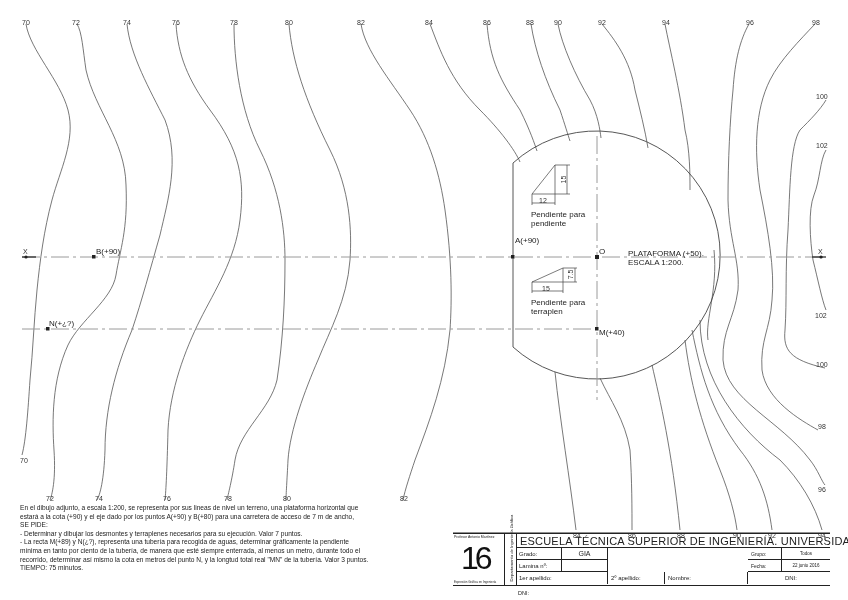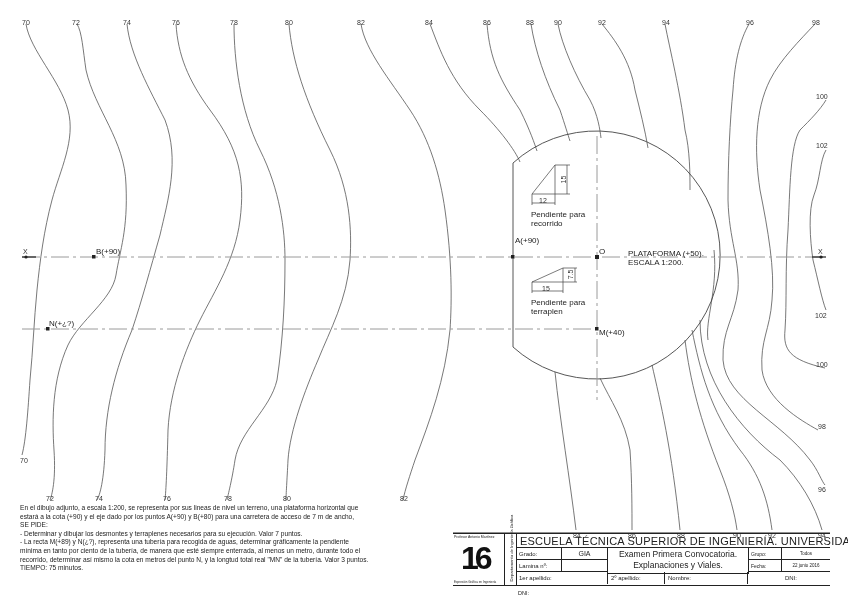--- a/index.html
+++ b/index.html
@@ -7,21 +7,21 @@
     #drawing { position:absolute; left:0; top:0; width:848px; height:600px; }
     .lbl { position:absolute; font-size:7px; color:#333; white-space:nowrap; line-height:1; }
     .pt-label { position:absolute; font-size:8px; color:#222; white-space:nowrap; line-height:1; }
     .note { position:absolute; font-size:8px; color:#222; white-space:nowrap; line-height:1.15; }
     .statement { position:absolute; left:20px; top:504px; width:420px; font-size:6.6px; line-height:8.6px; color:#222; }
     .statement div { white-space:nowrap; }
     
     .tb { position:absolute; left:453px; top:533px; width:377px; height:51px; border-top:1.5px solid #222; border-bottom:1.5px solid #222; }
     .tb-logo { position:absolute; left:0; top:0; width:51px; height:51px; border-right:1px solid #222; }
     .tb-logo .lname { position:absolute; left:1px; top:1px; font-size:3.5px; white-space:nowrap; }
-    .tb-logo .big { position:absolute; left:8px; top:6px; font-size:32px; font-weight:bold; letter-spacing:-4px; font-family:"Liberation Sans", sans-serif; color:#111; }
+    .tb-logo .big { position:absolute; left:8px; top:6px; font-size:32px; font-weight:normal; letter-spacing:-4px; font-family:"Liberation Sans", sans-serif; color:#111; }
     .tb-logo .lfoot { position:absolute; left:1px; bottom:1px; font-size:3px; white-space:nowrap; }
     .tb-dept { position:absolute; left:51px; top:0; width:12px; height:51px; border-right:1px solid #222; }
     .tb-dept span { position:absolute; left:-18px; top:20px; transform:rotate(-90deg); font-size:4.2px; white-space:nowrap; width:50px; text-align:center; line-height:5px; }
     .tb-title { position:absolute; left:63px; top:0; width:314px; height:14px; font-size:11px; letter-spacing:0.2px; line-height:14px; padding-left:4px; box-sizing:border-box; border-bottom:1px solid #222; white-space:nowrap; }
     .cell { position:absolute; font-size:6px; line-height:12px; padding-left:3px; box-sizing:border-box; white-space:nowrap; }
     .b-r { border-right:1px solid #222; }
     .b-b { border-bottom:1px solid #222; }
     .exam { position:absolute; left:155px; top:14px; width:140px; height:24px; font-size:8.5px; text-align:center; line-height:11px; padding-top:1px; }
     .dni-below { position:absolute; left:518px; top:590px; font-size:5.5px; }
   </style>
@@ -151,21 +151,21 @@
 
 <div class="note" style="left:628px;top:249px">
   <div>PLATAFORMA (+50).</div>
   <div>ESCALA 1:200.</div>
 </div>
 
 <span class="lbl" style="left:560px;top:176px;transform:rotate(-90deg);">15</span>
 <span class="lbl" style="left:539px;top:197px">12</span>
 <div class="note" style="left:531px;top:210px">
   <div>Pendiente para</div>
-  <div>recorrido</div>
+  <div>pendiente</div>
 </div>
 <span class="lbl" style="left:566px;top:271px;transform:rotate(-90deg);">7.5</span>
 <span class="lbl" style="left:542px;top:285px">15</span>
 <div class="note" style="left:531px;top:298px">
   <div>Pendiente para</div>
   <div>terraplen</div>
 </div>
 
 <div class="statement">
   <div>En el dibujo adjunto, a escala 1:200, se representa  por sus lineas de nivel un terreno, una plataforma horizontal que</div>
@@ -187,24 +187,20 @@
   <div class="tb-dept">
     <span>Departamento de Ingeniería Gráfica</span>
   </div>
   <div class="tb-title">ESCUELA TÉCNICA SUPERIOR DE INGENIERÍA. UNIVERSIDAD DE SEVILLA.</div>
 
   <div class="cell b-r b-b" style="left:63px;top:14px;width:46px;height:12px;">Grado:</div>
   <div class="cell b-r b-b" style="left:109px;top:14px;width:46px;height:12px;text-align:center;font-size:7px;padding-left:0;">GIA</div>
   <div class="cell b-r b-b" style="left:63px;top:26px;width:46px;height:12px;">Lamina nº:</div>
   <div class="cell b-r b-b" style="left:109px;top:26px;width:46px;height:12px;"></div>
 
-  <div class="exam b-r b-b">
-    <div>Examen Primera Convocatoria.</div>
-    <div>Explanaciones y Viales.</div>
-  </div>
 
   <div class="cell b-r b-b" style="left:295px;top:14px;width:34px;height:12px;font-size:5px;">Grupo:</div>
   <div class="cell b-b" style="left:329px;top:14px;width:48px;height:12px;font-size:4.5px;text-align:center;padding-left:0;">Todos</div>
   <div class="cell b-r b-b" style="left:295px;top:26px;width:34px;height:12px;font-size:5px;">Fecha:</div>
   <div class="cell b-b" style="left:329px;top:26px;width:48px;height:12px;font-size:4.5px;text-align:center;padding-left:0;">22 junio 2016</div>
 
   <div class="cell b-r" style="left:63px;top:38px;width:92px;height:12px;">1er apellido:</div>
   <div class="cell b-r" style="left:155px;top:38px;width:57px;height:12px;">2º apellido:</div>
   <div class="cell b-r" style="left:212px;top:38px;width:83px;height:12px;">Nombre:</div>
   <div class="cell" style="left:329px;top:38px;width:48px;height:12px;">DNI:</div>

